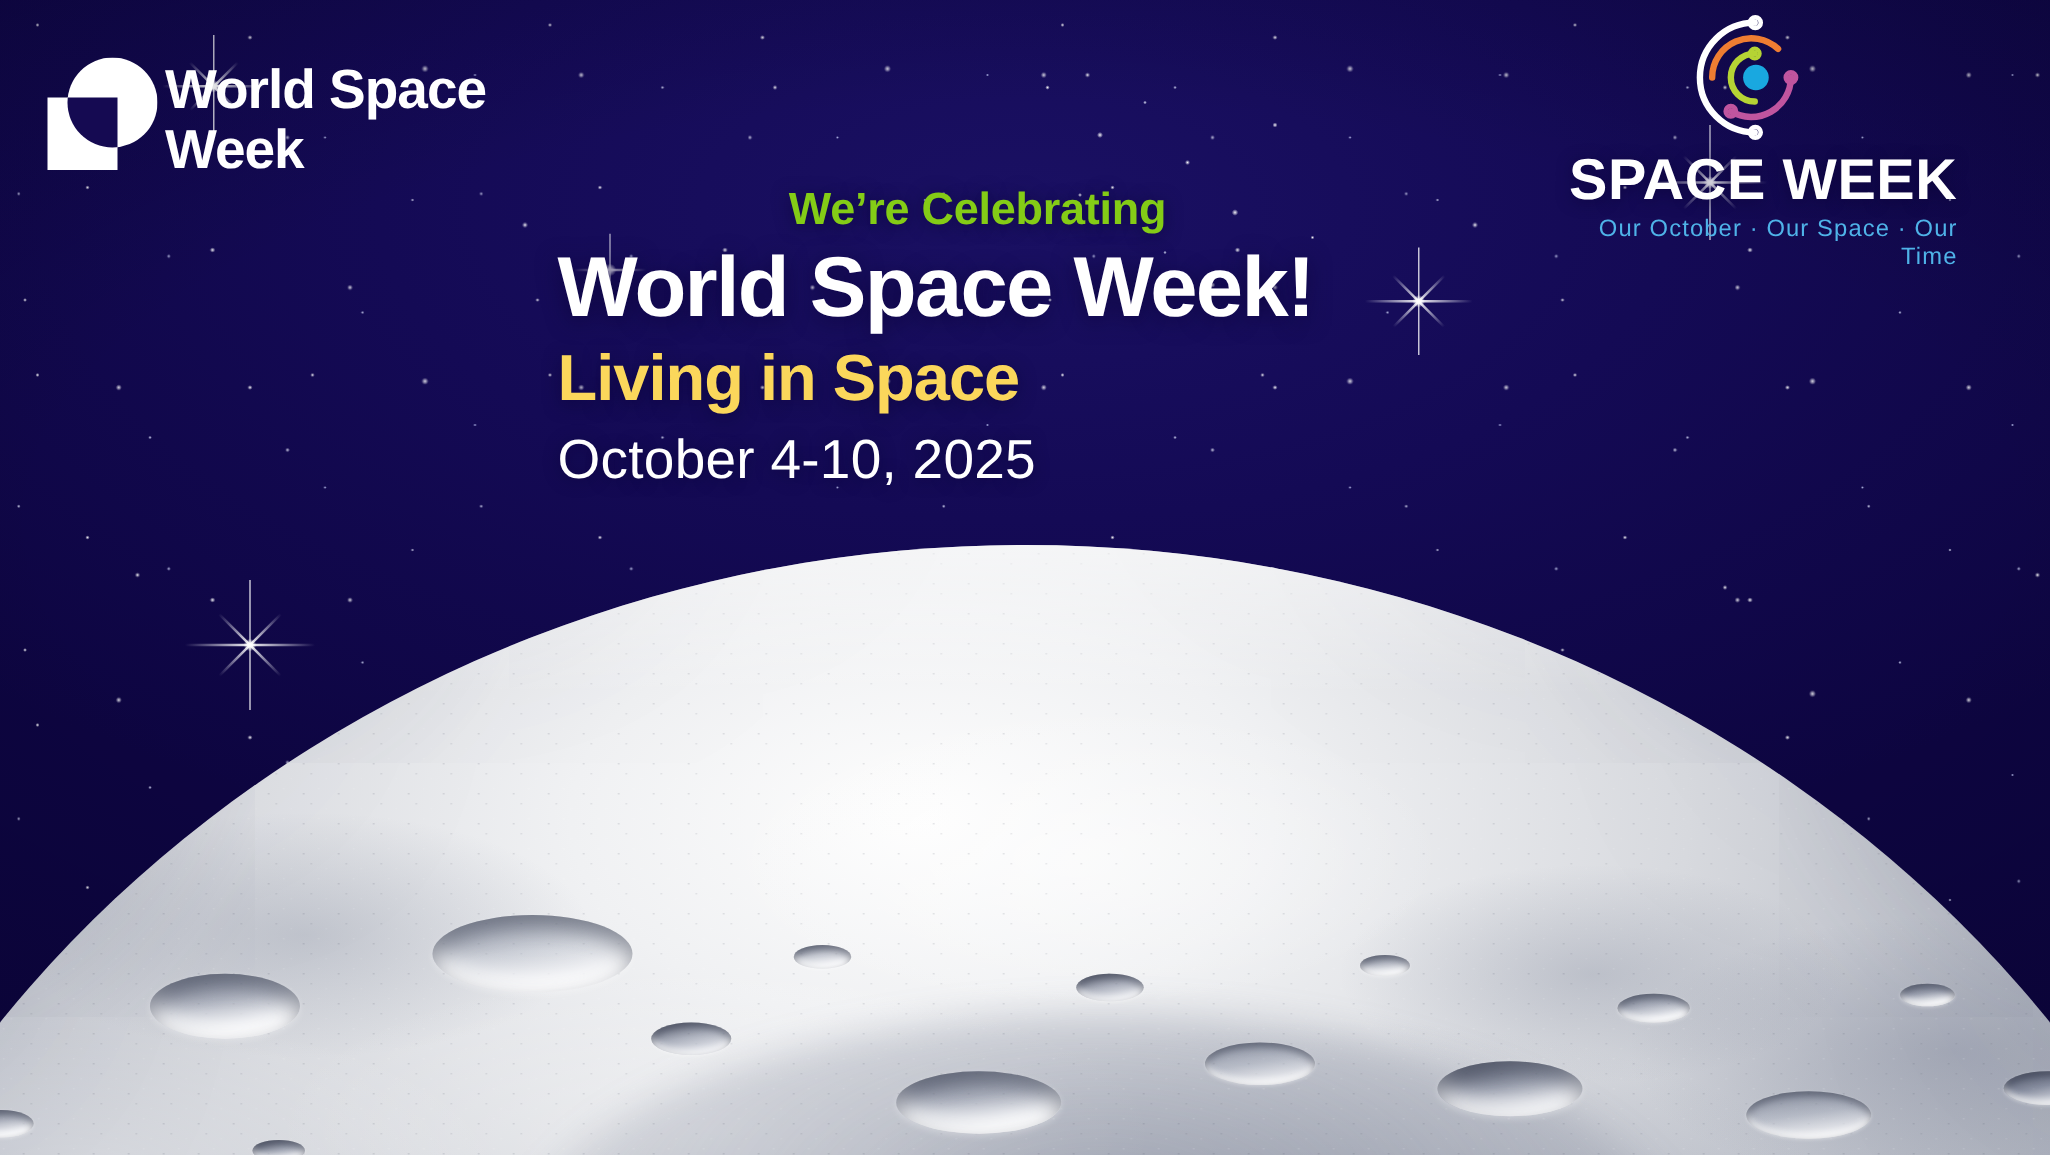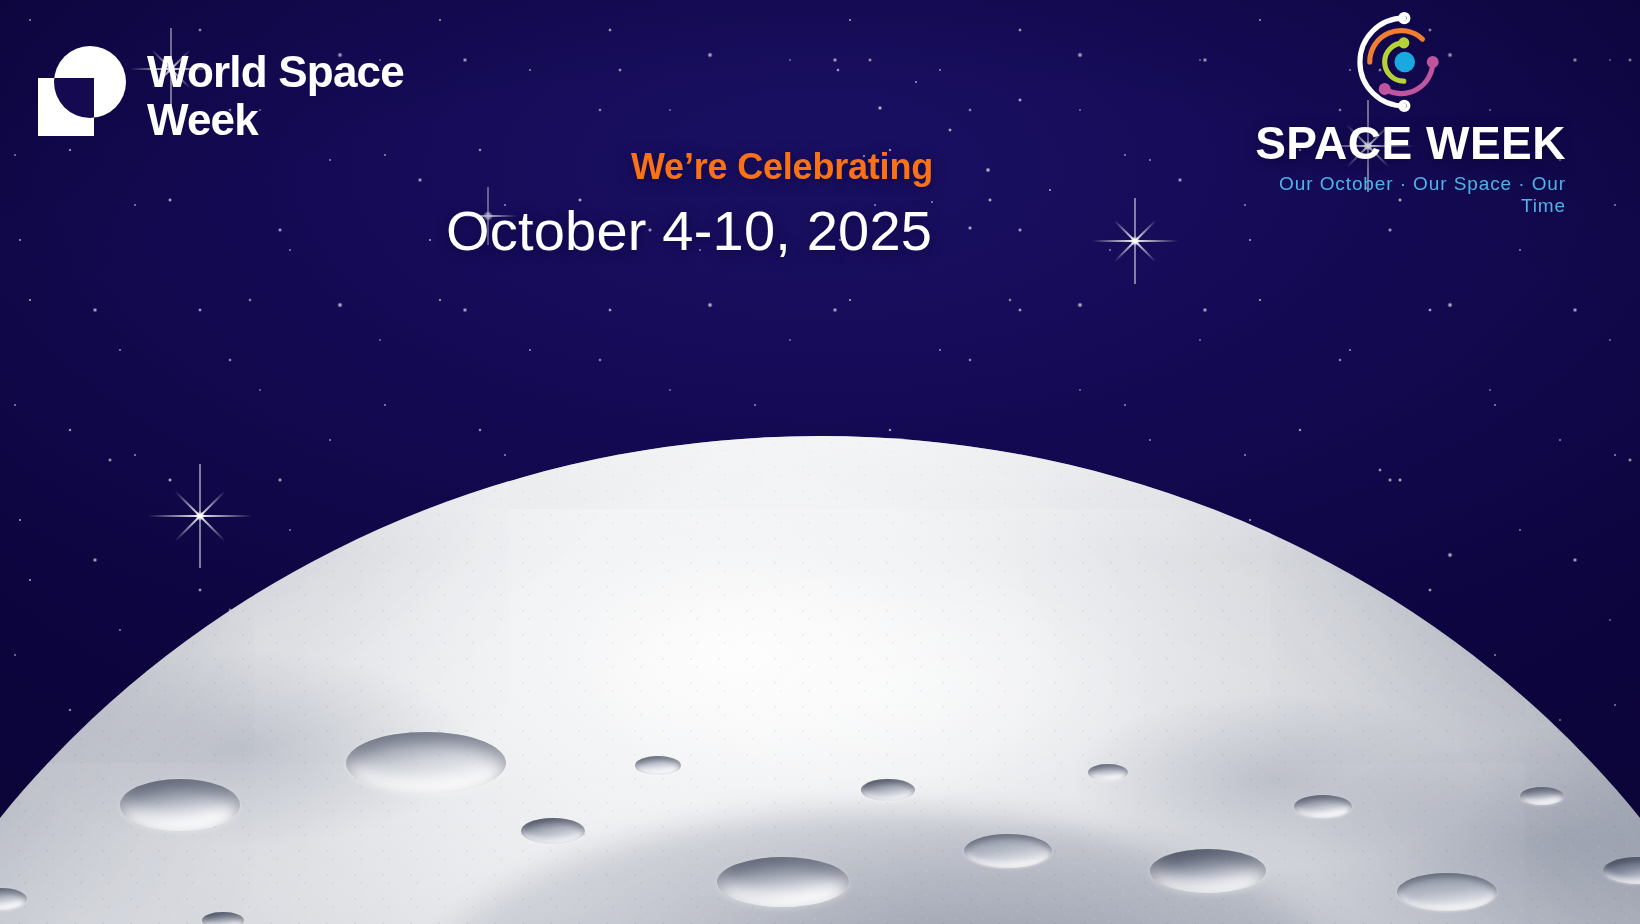--- a/index.html
+++ b/index.html
@@ -194,62 +194,62 @@
     background: linear-gradient(to bottom, rgba(255,255,255,.55), rgba(255,255,255,0));
     pointer-events: none;
   }
 
   
   .wsw-lockup {
     position: absolute;
     left: 36px; top: 46px;
     display: flex;
     align-items: flex-start;
-    gap: 21px;
+    gap: 6px;
   }
   .wsw-mark { position: relative; width: 90px; height: 92px; flex: none; }
   .wsw-text { padding-top: 4px; }
   .wsw-line1 {
     font-size: 44px; font-weight: 700; color: #ffffff;
     letter-spacing: -0.8px; line-height: 1.0;
     white-space: nowrap;
   }
   .wsw-line2 { display: flex; align-items: flex-end; gap: 13px; margin-top: 4px; white-space: nowrap; }
   .wsw-week { font-size: 44px; font-weight: 700; color: #ffffff; letter-spacing: -0.8px; line-height: 1.0; }
   .wsw-dates { font-size: 33px; font-weight: 400; color: #ffffff; letter-spacing: 0.4px; }
 
   
   .headline {
     position: absolute;
     left: 446px; top: 146px;
     width: 900px;
   }
   .h-kicker {
-    font-size: 36px; font-weight: 800; color: #f97316;
+    font-size: 36px; font-weight: 800; color: #84cc16;
     letter-spacing: -0.2px; text-align: center;
     width: 672px;
     text-shadow: 0 2px 14px rgba(10,4,50,.65);
   }
   .h-main {
     margin-top: 6px;
     font-size: 68px; font-weight: 800; color: #ffffff;
     letter-spacing: -1.4px; line-height: 1.08;
     text-shadow: 0 3px 18px rgba(10,4,50,.6);
     white-space: nowrap;
   }
   .h-theme {
     margin-top: 8px;
     font-size: 52px; font-weight: 800; color: #fbd75b;
     letter-spacing: -0.8px; line-height: 1.1;
     text-shadow: 0 3px 14px rgba(10,4,50,.55);
     white-space: nowrap;
   }
   .h-dates {
     margin-top: 10px;
-    font-size: 56px; font-weight: 400; color: #ffffff;
+    font-size: 44px; font-weight: 400; color: #ffffff;
     letter-spacing: 0.2px;
     text-shadow: 0 2px 12px rgba(10,4,50,.55);
     white-space: nowrap;
   }
 
   
   .sw-lockup {
     position: absolute;
     left: 1236px; top: 6px;
     width: 330px;
@@ -370,20 +370,22 @@
     <div class="wsw-text">
       <div class="wsw-line1">World Space</div>
       <div class="wsw-line2">
         <span class="wsw-week">Week</span>
       </div>
     </div>
   </div>
 
   <div class="headline">
     <div class="h-kicker">We’re Celebrating</div>
+    <div class="h-main">World Space Week!</div>
+    <div class="h-theme">Living in Space</div>
     <div class="h-dates">October 4-10, 2025</div>
   </div>
 
   <div class="sw-lockup">
     <svg class="sw-emblem" viewBox="0 0 120 120" aria-hidden="true">
 
       <path d="M63 13 A47 47 0 1 0 63 107" fill="none" stroke="#ffffff" stroke-width="5.5" stroke-linecap="round"></path>
       <circle cx="63.5" cy="13" r="4.6" fill="none" stroke="#ffffff" stroke-width="4"></circle>
       <circle cx="63.5" cy="107" r="4.6" fill="none" stroke="#ffffff" stroke-width="4"></circle>
 

